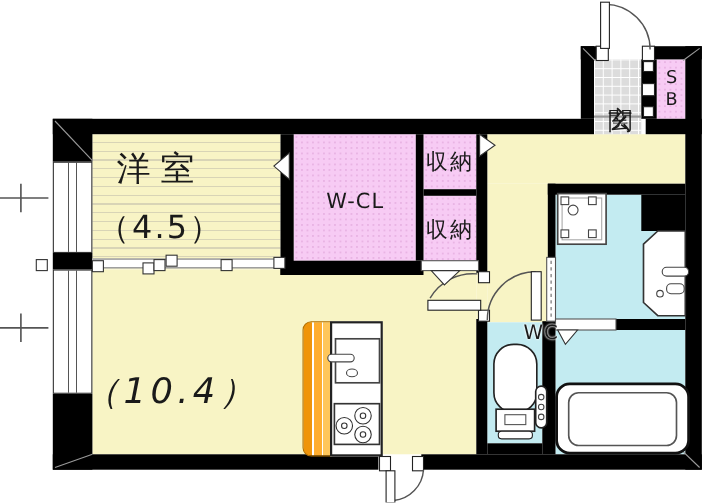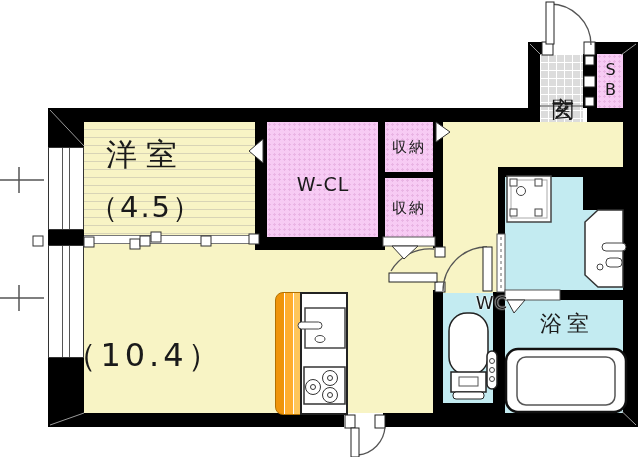--- a/index.html
+++ b/index.html
@@ -12,21 +12,21 @@
   .closet{background-color:#F7CBF4;background-image:radial-gradient(#E9B4E4 1px,rgba(0,0,0,0) 1.3px);background-size:5px 5px;}
   .wet{background:#C3EBF1;}
   .tile{background-color:#DCDCDC;background-image:linear-gradient(#fff 1px,rgba(0,0,0,0) 1px),linear-gradient(90deg,#fff 1px,rgba(0,0,0,0) 1px);background-size:8px 8px;}
   .window{position:absolute;background:linear-gradient(to right,#fff 0 13px,#555 13px 14px,#fff 14px 20px,#555 20px 21px,#fff 21px);border:1px solid #333;box-sizing:border-box;z-index:3;}
   .label{position:absolute;z-index:6;transform:translate(-50%,-50%);white-space:nowrap;line-height:1;}
   .lbl-room{font-size:31px;letter-spacing:9px;}
   .lbl-size{font-size:29px;letter-spacing:2px;}
   .lbl-ldk{font-size:37px;letter-spacing:11px;}
   .lbl-ldk-size{font-size:32px;letter-spacing:4px;}
   .lbl-wcl{font-size:19px;letter-spacing:1px;}
-  .lbl-sto{font-size:15px;letter-spacing:2px;}
+  .lbl-sto{font-size:20px;letter-spacing:2px;}
   .lbl-wc{font-size:18px;letter-spacing:1px;text-shadow:0 0 2px #fff,0 0 2px #fff;}
   .lbl-bath{font-size:22px;letter-spacing:5px;}
   .vert{writing-mode:vertical-rl;text-orientation:upright;}
   .lbl-genkan{font-size:22px;letter-spacing:3px;}
   .lbl-sb{font-size:16px;letter-spacing:1px;}
   svg{position:absolute;left:0;top:0;z-index:5;}
   .track{position:absolute;background:#fff;border-top:1px solid #777;border-bottom:1px solid #777;box-sizing:border-box;z-index:3;}
   .kcounter{position:absolute;background:#fff;border:2px solid #222;box-sizing:border-box;z-index:3;}
   .kband{position:absolute;background:linear-gradient(90deg,#EF940A 0 8px,#fff 8px 9px,#FFAD2E 9px 17px,#fff 17px 18px,#FFC65A 18px 26px);border:1px solid #B27000;border-radius:8px 0 0 8px;box-sizing:border-box;z-index:3;}
   .stepline{position:absolute;background:#9a9a9a;z-index:3;}
@@ -204,22 +204,21 @@
     </g>
 
     <g>
       <rect x="506" y="349" width="120" height="63" rx="12" fill="#fff" stroke="#111" stroke-width="2.5"></rect>
       <rect x="517" y="357" width="98" height="48" rx="9" fill="none" stroke="#555" stroke-width="1.5"></rect>
     </g>
   </svg>
 
   <div class="label lbl-room" style="left:146px;top:154px;">洋室</div>
   <div class="label lbl-size" style="left:146px;top:207px;">（4.5）</div>
-  <div class="label lbl-ldk-size" style="left:144px;top:355px;">（10.4）</div>
+  <div class="label lbl-ldk-size" style="left:156px;top:355px;font-style:italic;">（10.4）</div>
   <div class="label lbl-wcl" style="left:323px;top:184px;">W-CL</div>
   <div class="label lbl-sto" style="left:409px;top:147px;">収納</div>
   <div class="label lbl-sto" style="left:409px;top:208px;">収納</div>
   <div class="label lbl-wc" style="left:492px;top:303px;">WC</div>
-  <div class="label lbl-bath" style="left:567px;top:324px;">浴室</div>
   <div class="label vert lbl-genkan" style="left:563px;top:82px;">玄関</div>
   <div class="label vert lbl-sb" style="left:610px;top:80px;">SB</div>
 
 </div>
 
 </body></html>

